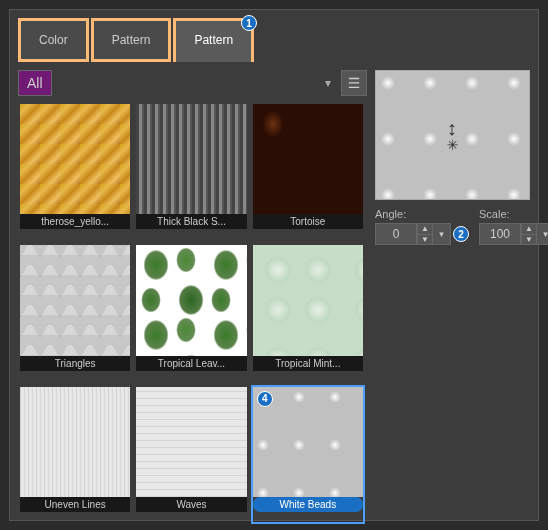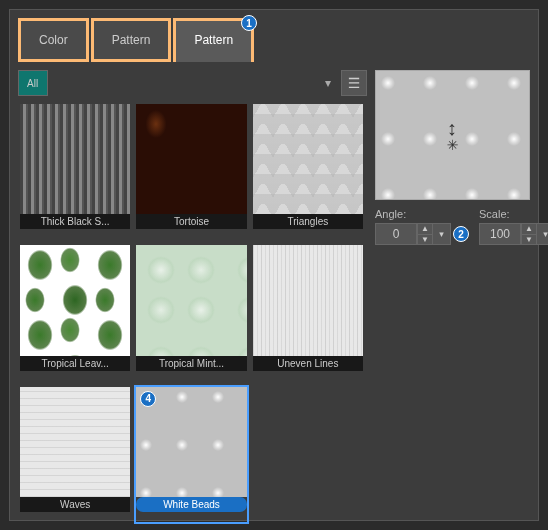--- a/index.html
+++ b/index.html
@@ -81,25 +81,25 @@
 
     
     .filter-row {
       display: flex;
       gap: 4px;
       align-items: center;
     }
 
     .filter-select {
       flex: 1;
-      background: #0f766e;
+      background: #701a75;
       border: 1px solid #666;
       color: #ccc;
       padding: 4px 8px;
-      font-size: 10px;
+      font-size: 14px;
       appearance: none;
       -webkit-appearance: none;
       position: relative;
       height: 26px;
     }
 
     .select-wrapper {
       flex: 1;
       position: relative;
     }
@@ -415,20 +415,24 @@
           </select>
         </div>
         <div class="grid-btn">
           <span>☰</span>
         </div>
       </div>
 
       <div class="grid-area">
         <div class="pattern-grid">
 
+          <div class="pattern-item">
+            <div class="pattern-thumb thumb-yellow"></div>
+            <div class="pattern-label">therose_yello...</div>
+          </div>
 
           <div class="pattern-item">
             <div class="pattern-thumb thumb-stripes"></div>
             <div class="pattern-label">Thick Black S...</div>
           </div>
 
           <div class="pattern-item">
             <div class="pattern-thumb thumb-tortoise"></div>
             <div class="pattern-label">Tortoise</div>
           </div>

